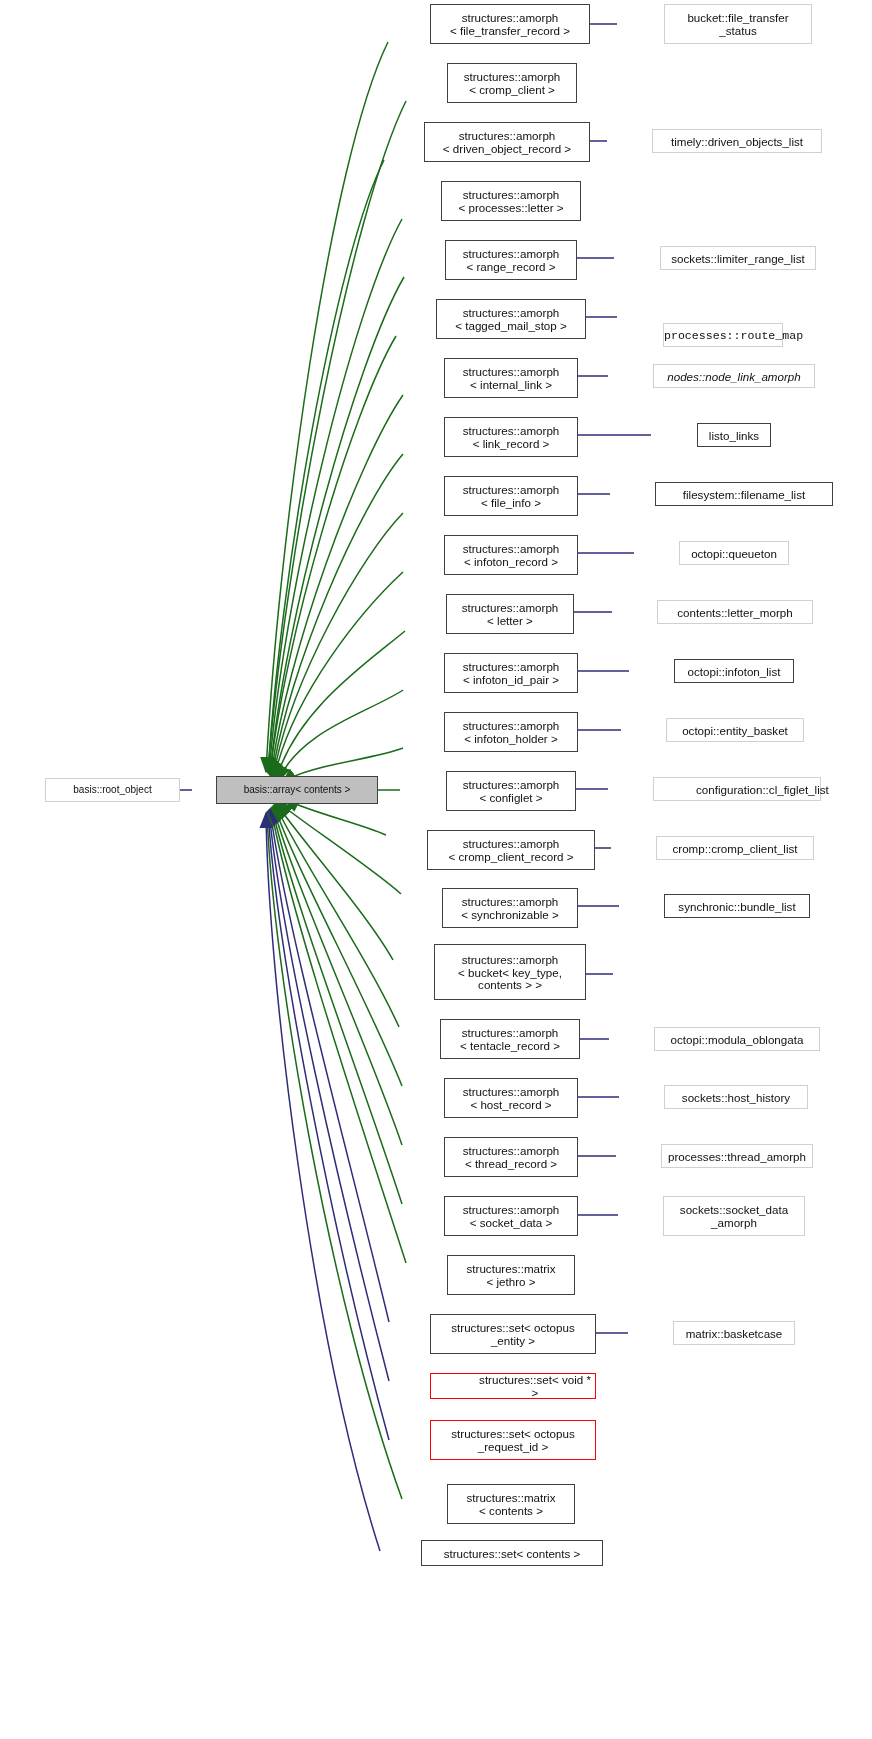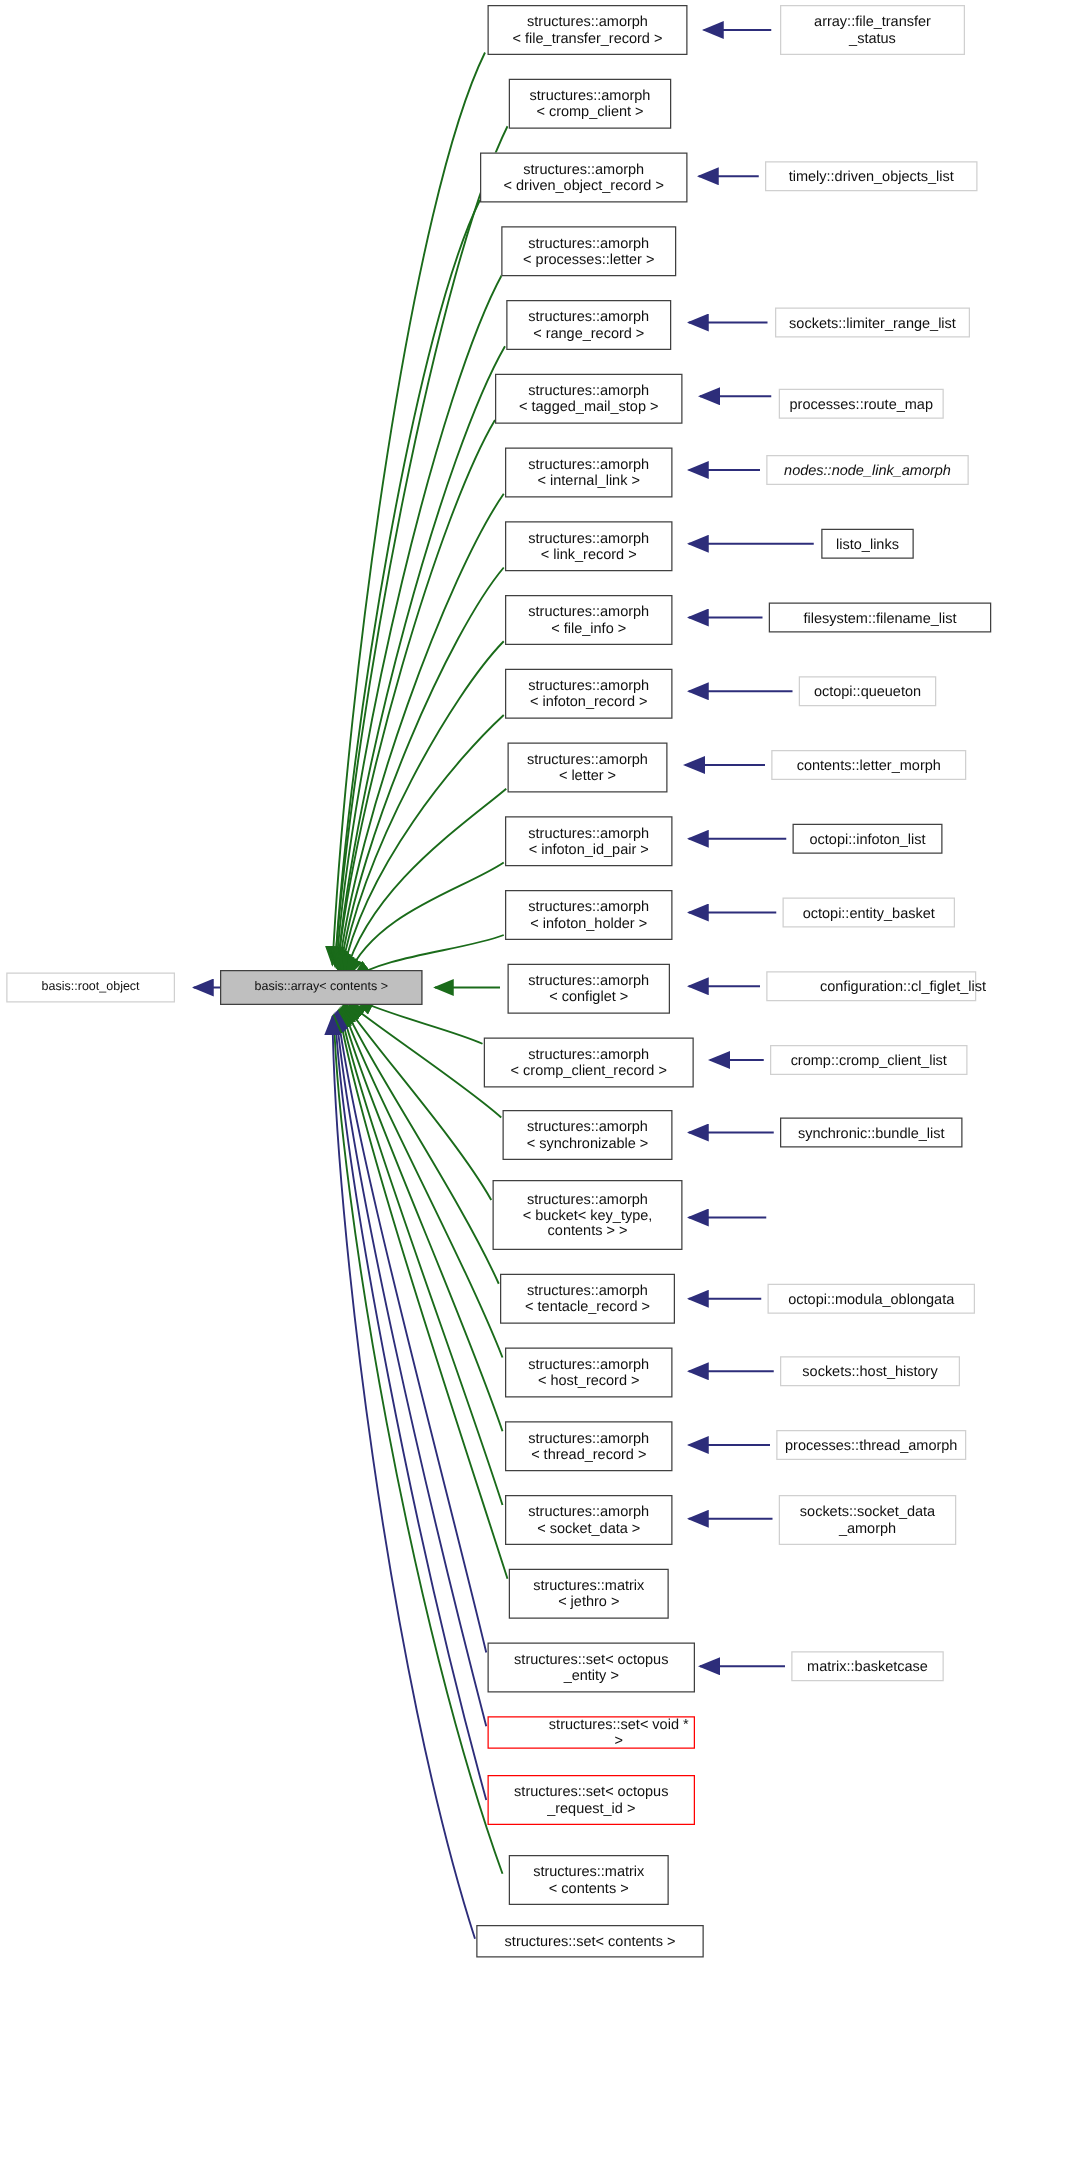--- a/index.html
+++ b/index.html
@@ -1,20 +1,20 @@
 <!DOCTYPE html>
 <html><head>
 <meta charset="utf-8">
 <style>
   html,body{margin:0;padding:0;background:#ffffff;}
   body{width:872px;height:1739px;font-family:"Liberation Sans",sans-serif;}
   #diagram{position:relative;width:872px;height:1739px;overflow:hidden;background:#fff;}
   svg.edges{position:absolute;left:0;top:0;width:872px;height:1739px;pointer-events:none;}
   .node{position:absolute;box-sizing:border-box;display:flex;align-items:center;justify-content:center;
-        text-align:center;background:#ffffff;line-height:1.12;}
+        text-align:center;background:#ffffff;line-height:1.12;margin-left:40px;}
   .node .lbl{display:block;width:100%;padding:0 4px;white-space:pre-line;}
   .b-dark{border:1.6px solid #404040;}
   .b-light{border:1.2px solid #d0d0d0;}
   .b-red{border:1.6px solid #ff0000;}
   .filled{background:#bfbfbf;border:1.6px solid #404040;}
   .t11{font-size:11.6px;color:#101010;}
   .t12{font-size:10px;color:#101010;}
 </style>
 </head>
 <body>
@@ -199,30 +199,30 @@
     </div>
   <div class="node b-dark t11" style="left:407px;top:1484px;width:128px;height:40px;">
     <span class="lbl">structures::matrix
 &lt; contents &gt;</span>
     </div>
   <div class="node b-dark t11" style="left:381px;top:1540px;width:182px;height:26px;">
     <span class="lbl">structures::set&lt; contents &gt;</span>
     </div>
 
   <div class="node b-light t11" style="left:624px;top:4px;width:148px;height:40px;">
-    <span class="lbl">array::file_transfer
+    <span class="lbl">bucket::file_transfer
 _status</span>
     </div>
   <div class="node b-light t11" style="left:612px;top:129px;width:170px;height:24px;">
     <span class="lbl">timely::driven_objects_list</span>
     </div>
   <div class="node b-light t11" style="left:620px;top:246px;width:156px;height:24px;">
     <span class="lbl">sockets::limiter_range_list</span>
     </div>
-  <div class="node b-light t11" style="left:623px;top:311px;width:132px;height:24px;">
+  <div class="node b-light t11" style="left:623px;top:323px;width:120px;height:24px;font-family:Liberation Mono, monospace;">
     <span class="lbl">processes::route_map</span>
     </div>
   <div class="node b-light t11" style="left:613px;top:364px;width:162px;height:24px;font-style:italic;">
     <span class="lbl">nodes::node_link_amorph</span>
     </div>
   <div class="node b-dark t11" style="left:657px;top:423px;width:74px;height:24px;">
     <span class="lbl">listo_links</span>
     </div>
   <div class="node b-dark t11" style="left:615px;top:482px;width:178px;height:24px;">
     <span class="lbl">filesystem::filename_list</span>

